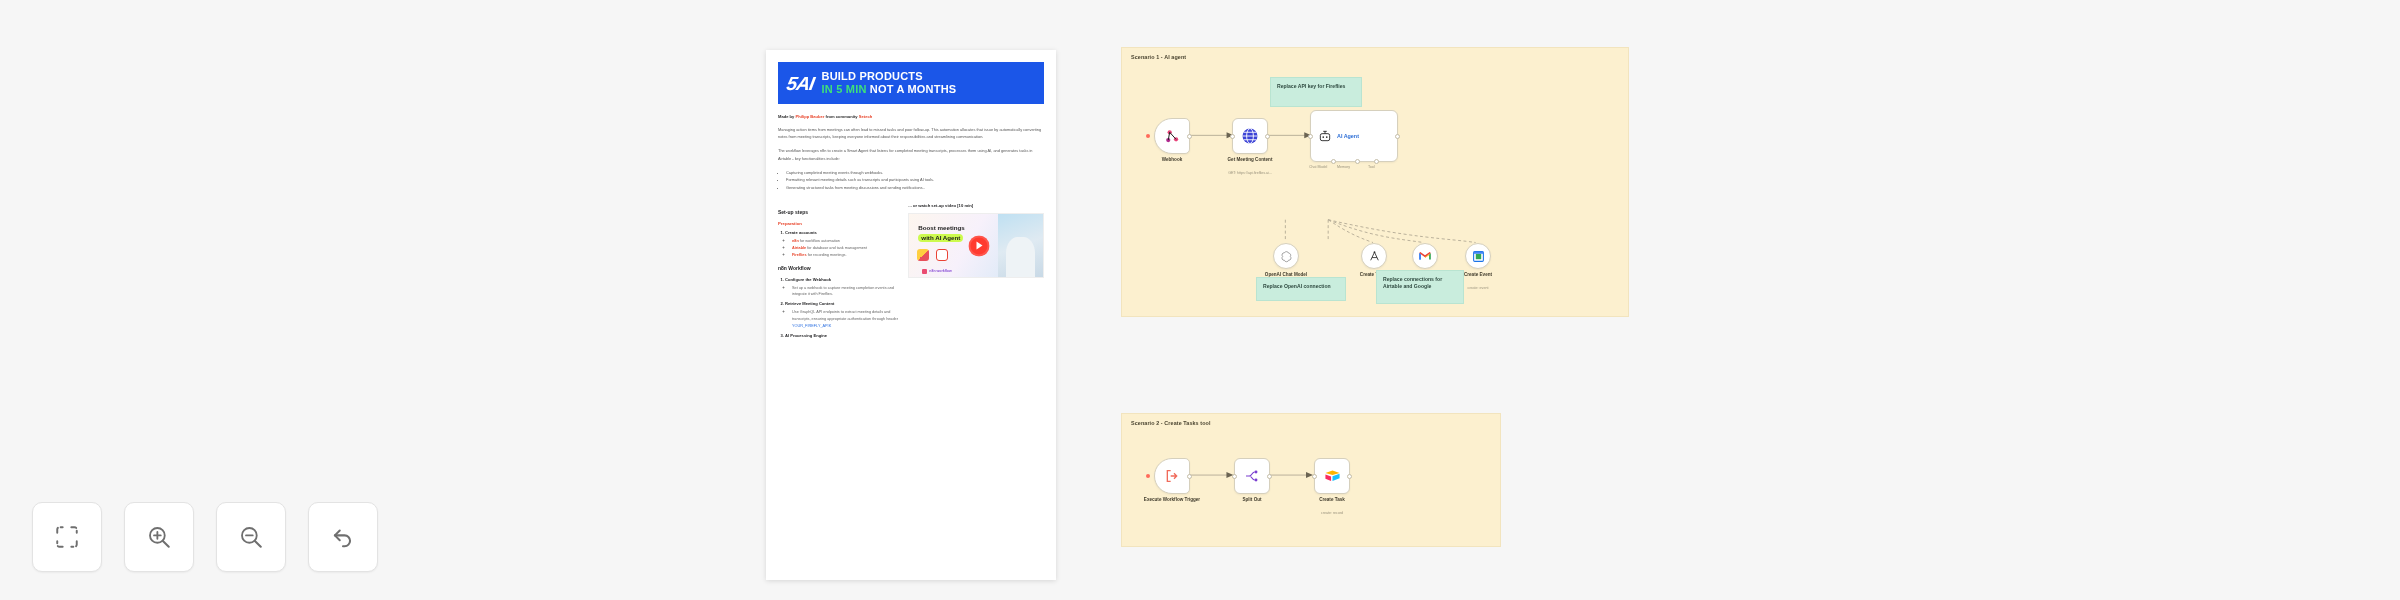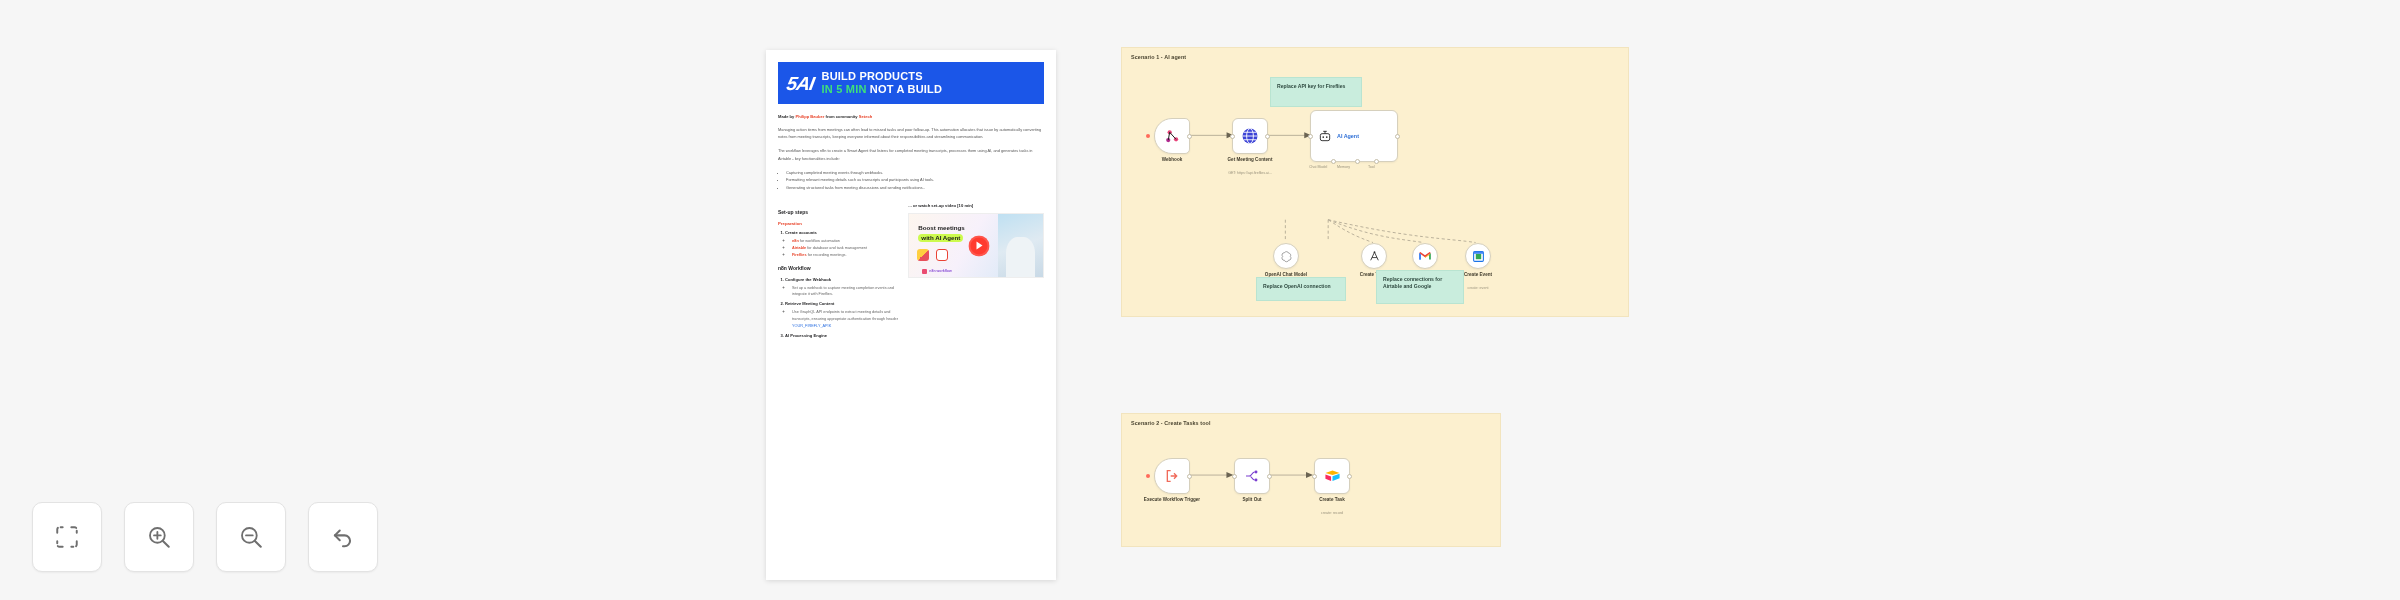--- a/index.html
+++ b/index.html
@@ -239,21 +239,21 @@
 <body>
 
 <div id="root">
 
   <div class="doc-page">
 
     <div class="doc-banner">
       <div class="banner-logo">5AI</div>
       <div class="banner-text">
         <div>BUILD PRODUCTS</div>
-        <div><span class="hl">IN 5 MIN</span> <span>NOT A BUILD</span></div>
+        <div><span class="hl">IN 5 MIN</span> <span>NOT A MONTHS</span></div>
       </div>
     </div>
 
     <div class="doc-body">
       <div class="doc-byline">
         <span>Made by</span>
         <span class="nm">Philipp Bauber</span>
         <span>from community</span>
         <span class="nm">Setech</span>
       </div>

